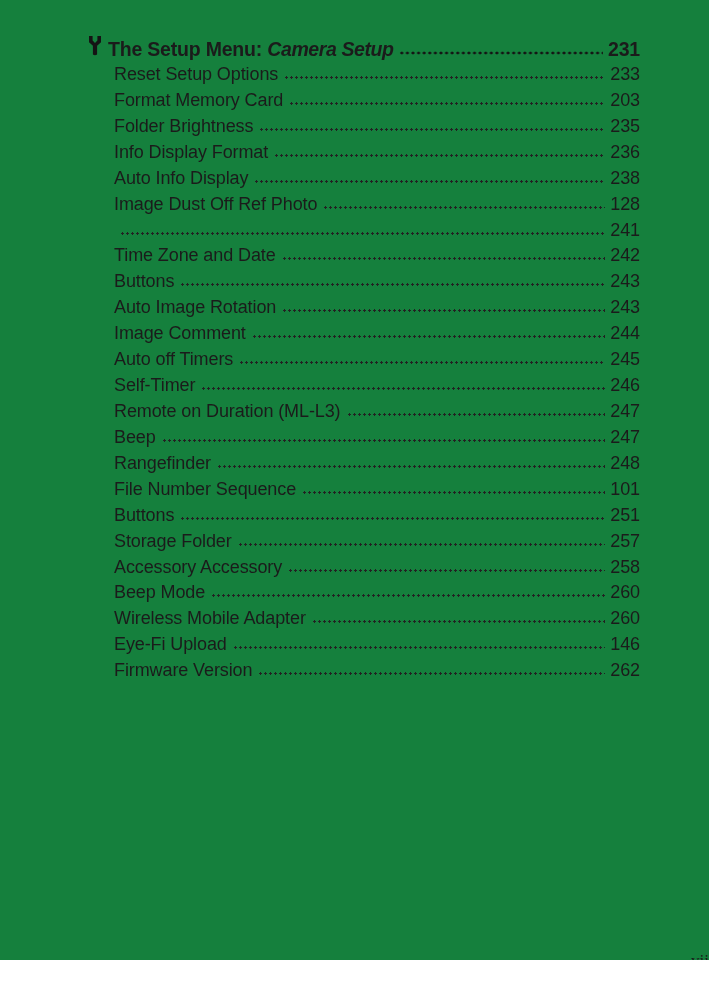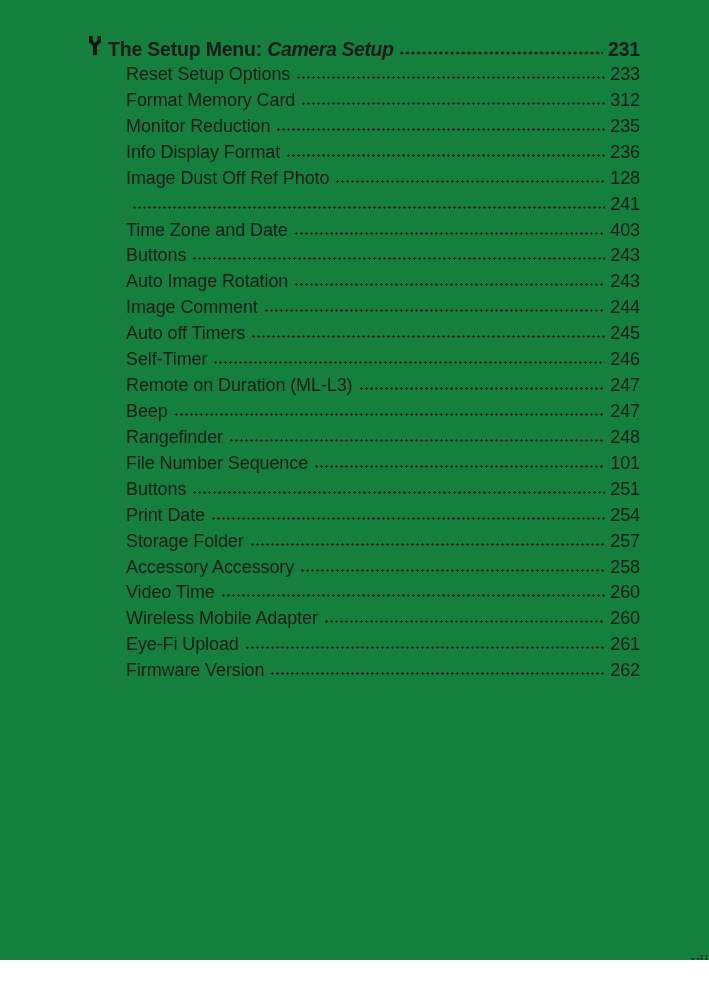--- a/index.html
+++ b/index.html
@@ -42,21 +42,21 @@
     display: inline-block;
     vertical-align: baseline;
   }
   .h-label em {
     font-style: italic;
     letter-spacing: -0.4px;
   }
   .entry {
     font-size: 18px;
     line-height: 25.92px;
-    margin-left: 38px;
+    margin-left: 26px;
     letter-spacing: -0.1px;
   }
   .label, .pagenum, .h-label {
     white-space: nowrap;
     flex: 0 0 auto;
   }
   .leader {
     flex: 1 1 auto;
     height: 5px;
     margin: 0 5px 0 6px;
@@ -101,45 +101,50 @@
 
     <div id="toc-entries">
         <div class="row entry">
           <span class="label">Reset Setup Options</span>
           <span class="leader"></span>
           <span class="pagenum">233</span>
         </div>
         <div class="row entry">
           <span class="label">Format Memory Card</span>
           <span class="leader"></span>
-          <span class="pagenum">312</span>
-        </div>
-        <div class="row entry">
-          <span class="label">Monitor Reduction</span>
+          <span class="pagenum">203</span>
+        </div>
+        <div class="row entry">
+          <span class="label">Folder Brightness</span>
           <span class="leader"></span>
           <span class="pagenum">235</span>
         </div>
         <div class="row entry">
           <span class="label">Info Display Format</span>
           <span class="leader"></span>
           <span class="pagenum">236</span>
         </div>
         <div class="row entry">
+          <span class="label">Auto Info Display</span>
+          <span class="leader"></span>
+          <span class="pagenum">238</span>
+        </div>
+        <div class="row entry">
           <span class="label">Image Dust Off Ref Photo</span>
           <span class="leader"></span>
           <span class="pagenum">128</span>
         </div>
         <div class="row entry">
           <span class="leader"></span>
           <span class="pagenum">241</span>
         </div>
         <div class="row entry">
           <span class="label">Time Zone and Date</span>
           <span class="leader"></span>
-          <span class="pagenum">403</span>
+          <span class="pagenum">242</span>
         </div>
         <div class="row entry">
           <span class="label">Buttons</span>
           <span class="leader"></span>
           <span class="pagenum">243</span>
         </div>
         <div class="row entry">
           <span class="label">Auto Image Rotation</span>
           <span class="leader"></span>
           <span class="pagenum">243</span>
@@ -178,48 +183,43 @@
           <span class="label">File Number Sequence</span>
           <span class="leader"></span>
           <span class="pagenum">101</span>
         </div>
         <div class="row entry">
           <span class="label">Buttons</span>
           <span class="leader"></span>
           <span class="pagenum">251</span>
         </div>
         <div class="row entry">
-          <span class="label">Print Date</span>
-          <span class="leader"></span>
-          <span class="pagenum">254</span>
-        </div>
-        <div class="row entry">
           <span class="label">Storage Folder</span>
           <span class="leader"></span>
           <span class="pagenum">257</span>
         </div>
         <div class="row entry">
           <span class="label">Accessory Accessory</span>
           <span class="leader"></span>
           <span class="pagenum">258</span>
         </div>
         <div class="row entry">
-          <span class="label">Video Time</span>
+          <span class="label">Beep Mode</span>
           <span class="leader"></span>
           <span class="pagenum">260</span>
         </div>
         <div class="row entry">
           <span class="label">Wireless Mobile Adapter</span>
           <span class="leader"></span>
           <span class="pagenum">260</span>
         </div>
         <div class="row entry">
           <span class="label">Eye-Fi Upload</span>
           <span class="leader"></span>
-          <span class="pagenum">261</span>
+          <span class="pagenum">146</span>
         </div>
         <div class="row entry">
           <span class="label">Firmware Version</span>
           <span class="leader"></span>
           <span class="pagenum">262</span>
         </div>
       </div>
 
   </div>
 

